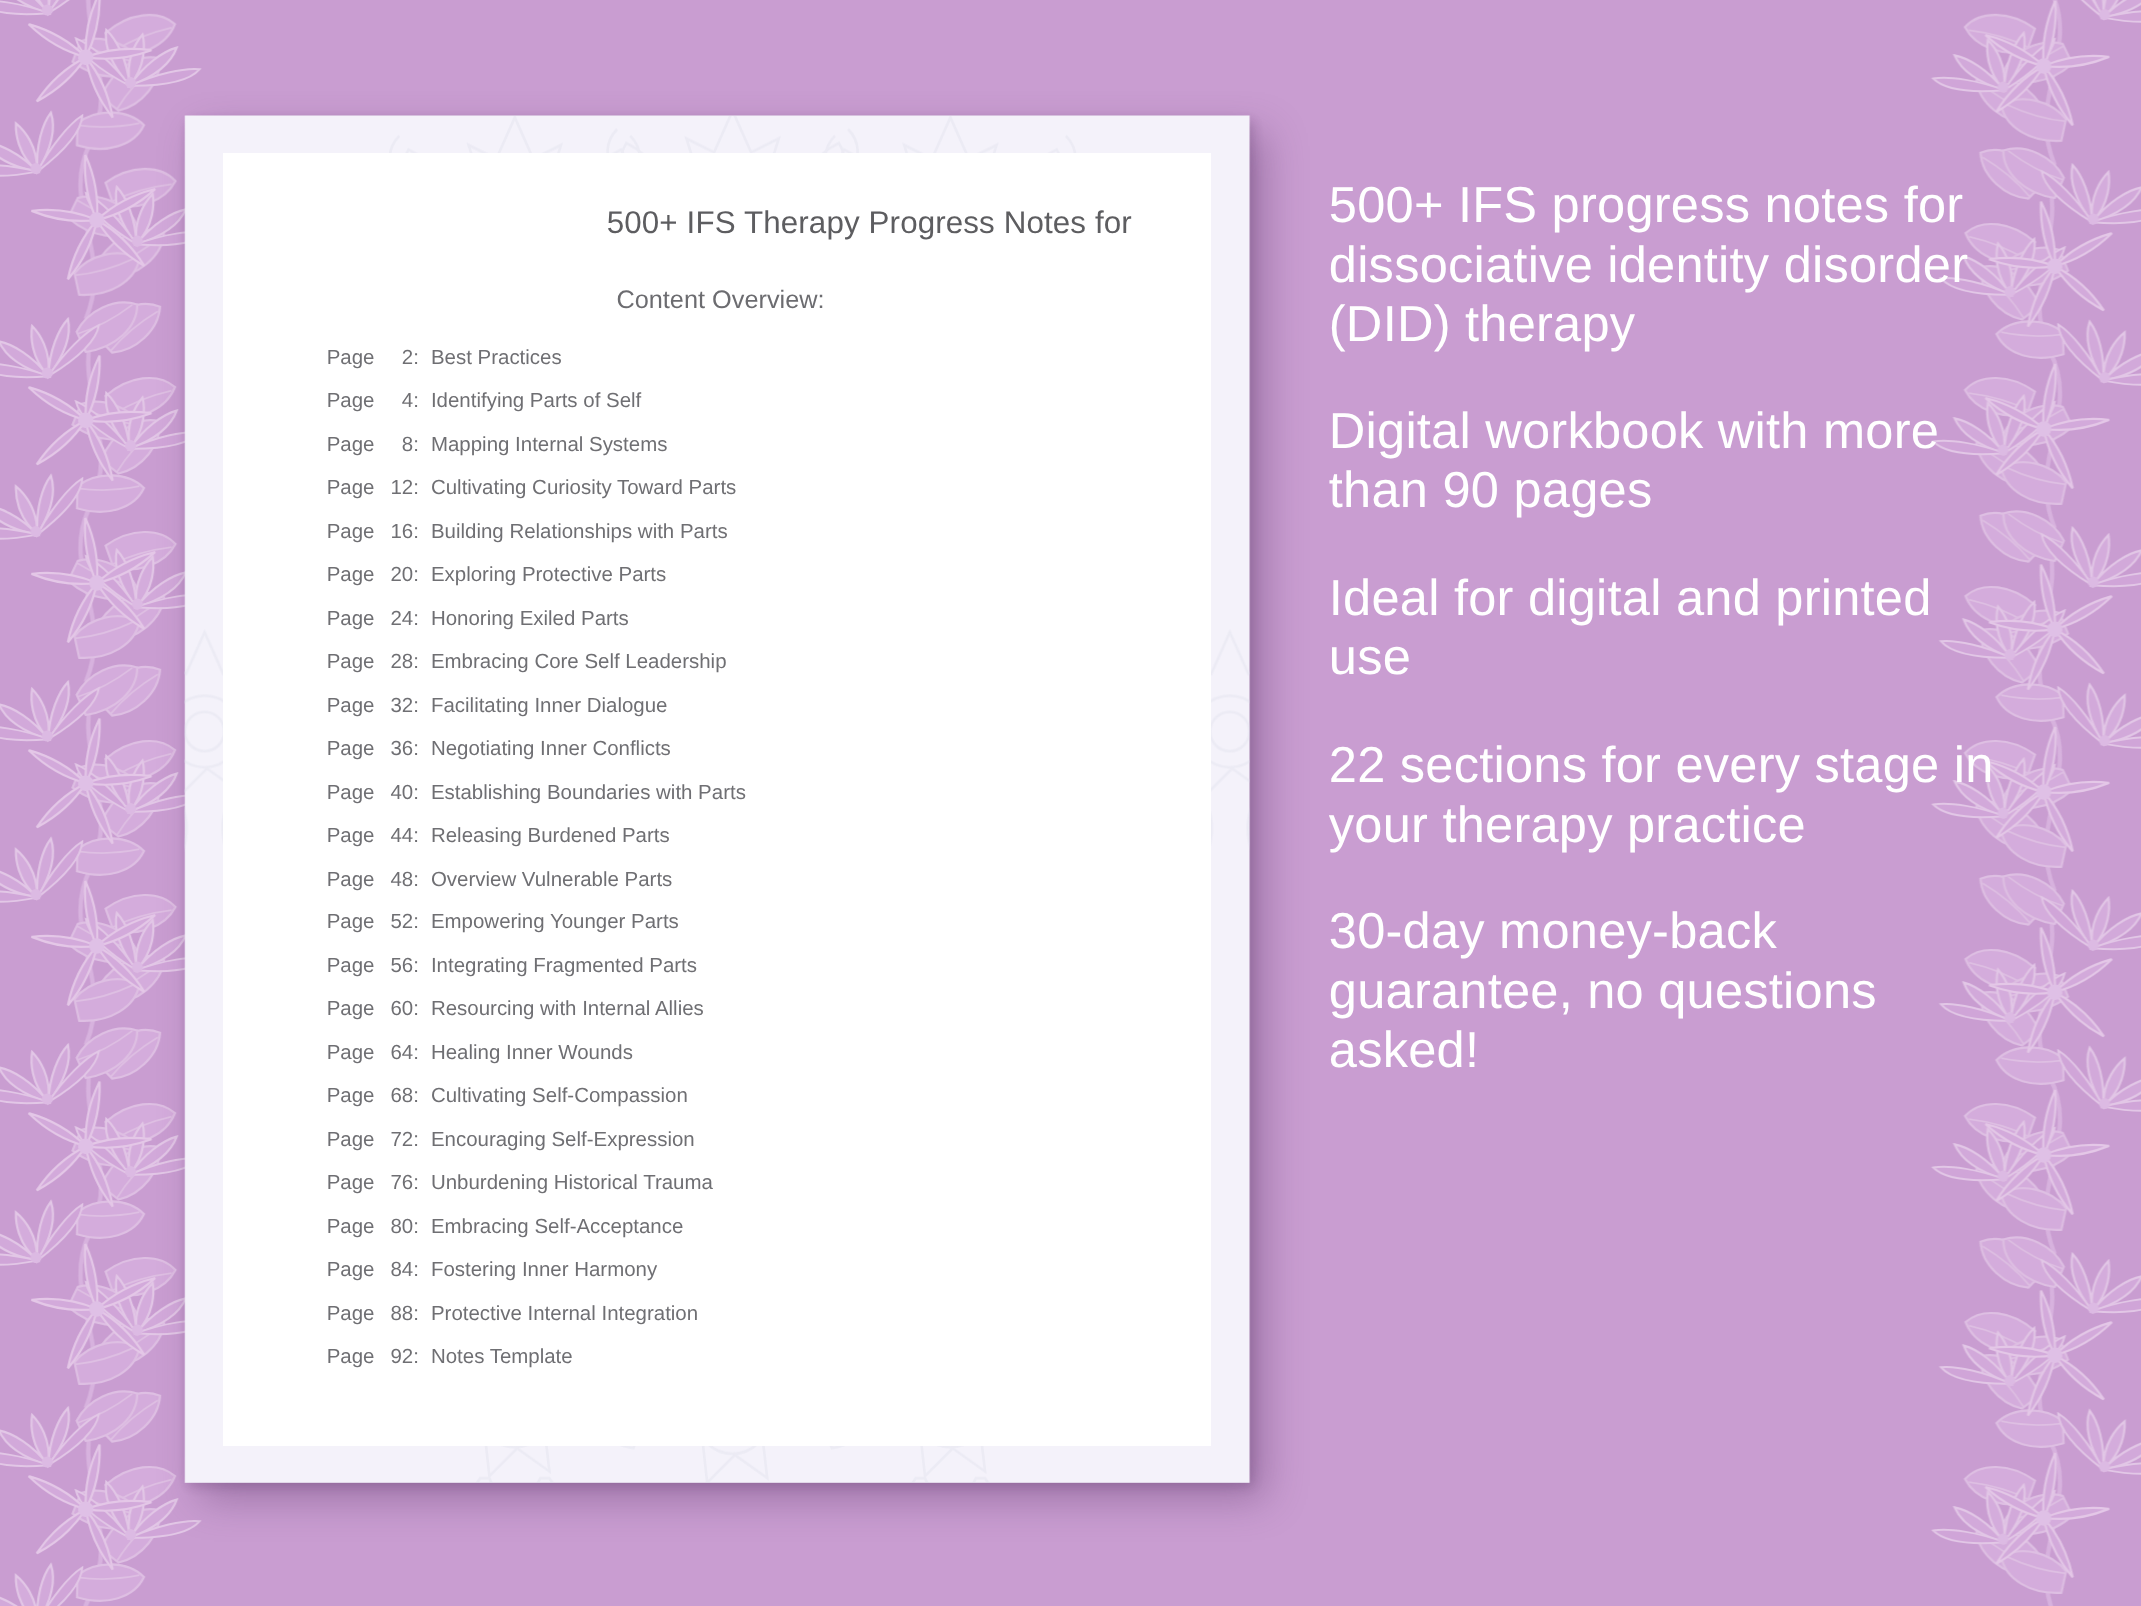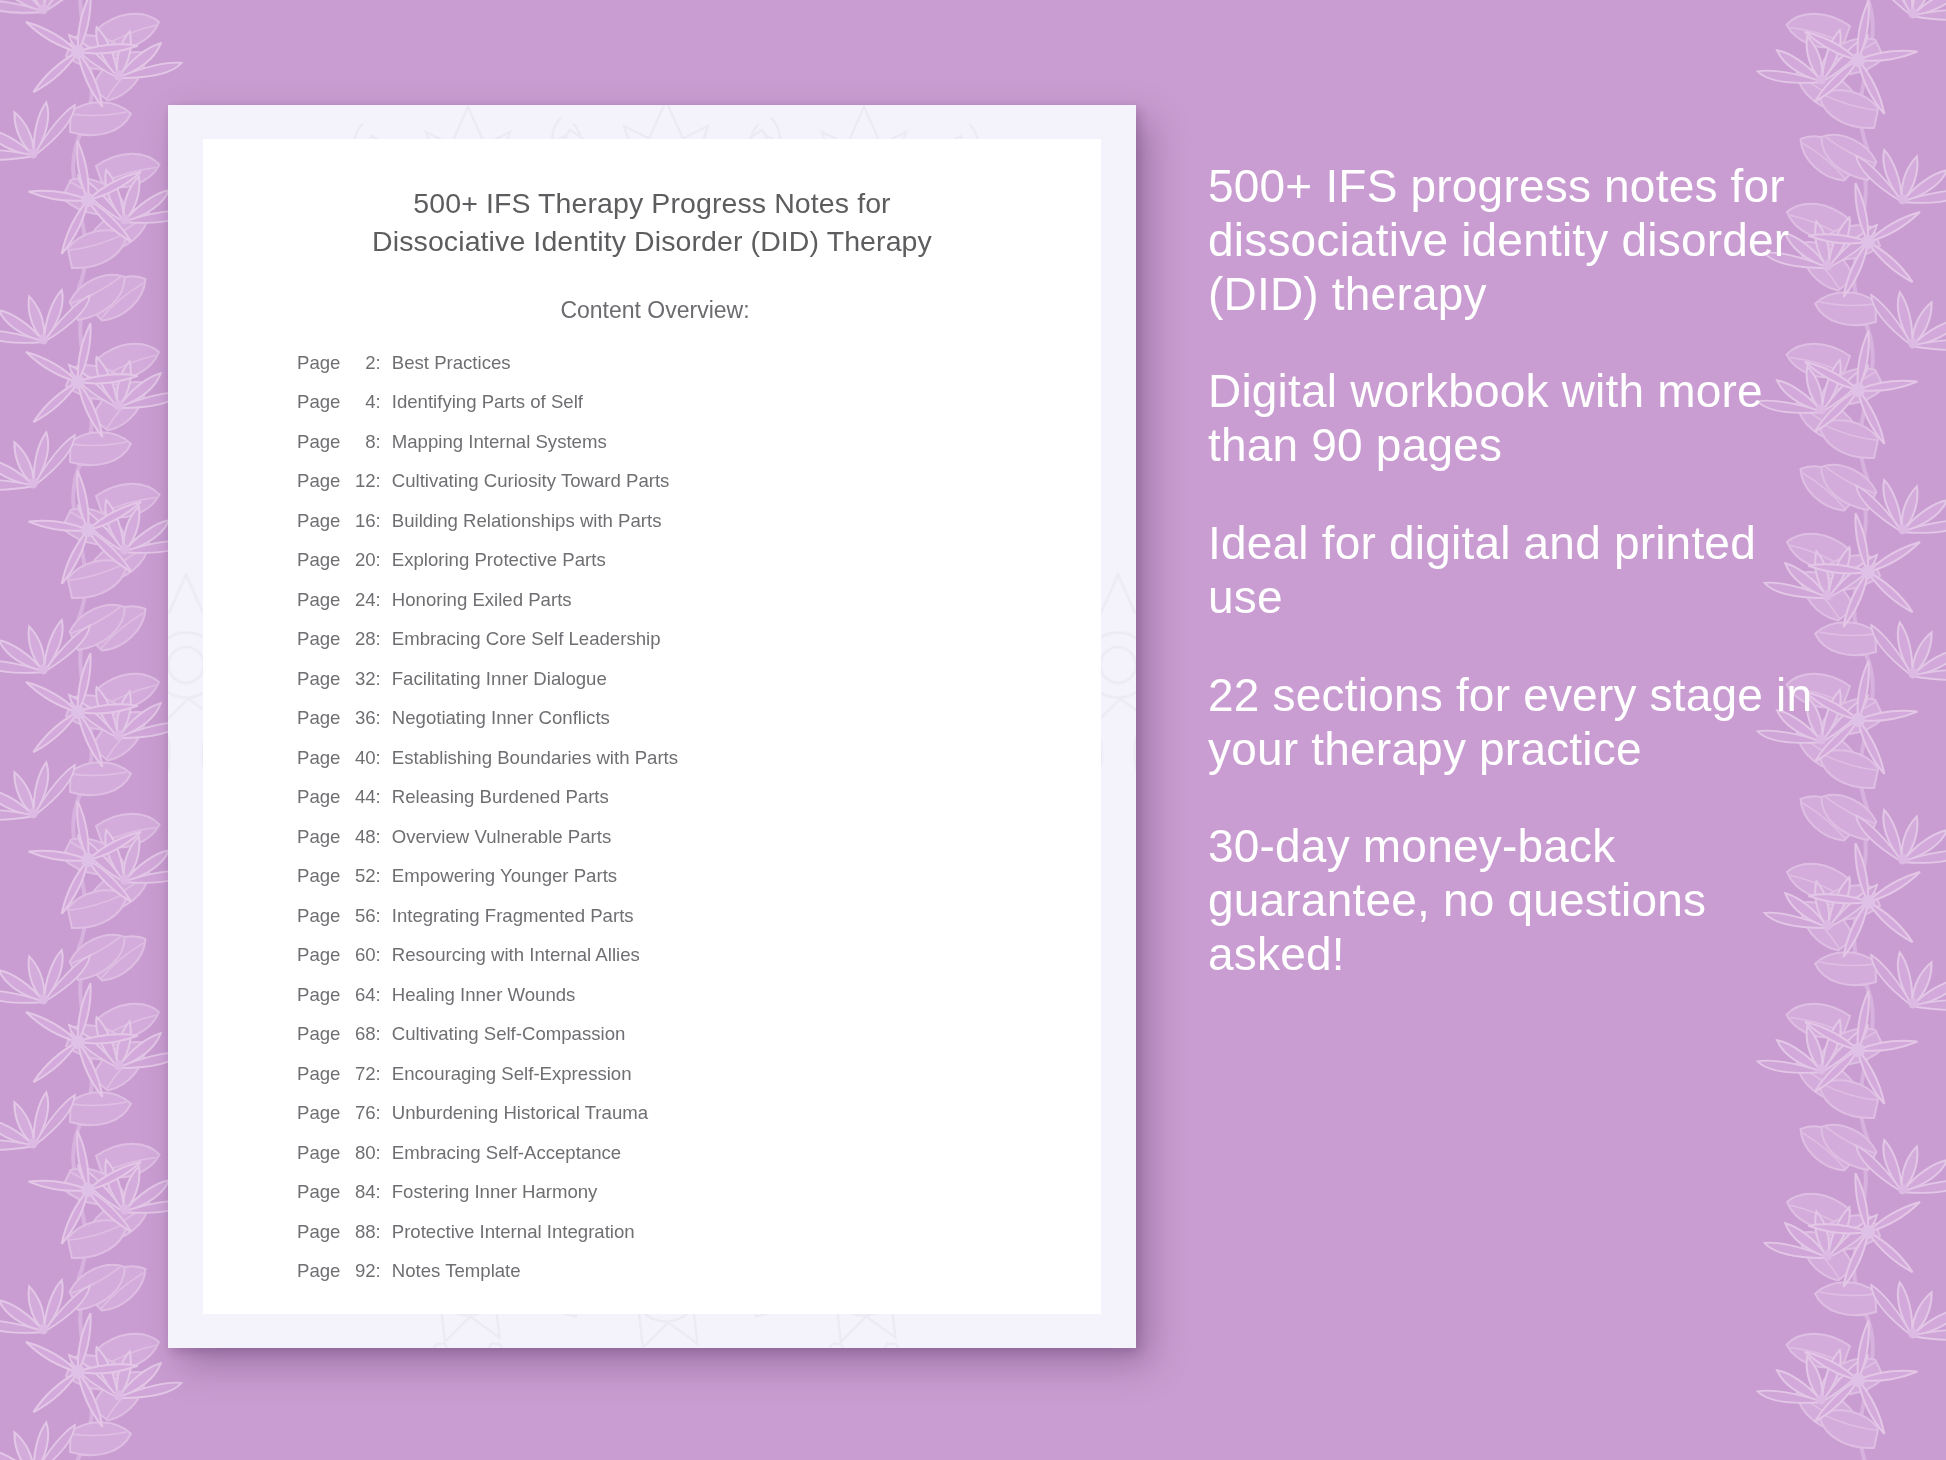--- a/index.html
+++ b/index.html
@@ -44,21 +44,21 @@
   #doc-page {
     position:absolute;
     left:35px; top:34px;
     width:898px; height:1175px;
     background:#ffffff;
     padding:46px 58px 0 58px;
     z-index:2;
   }
 
   .doc-title {
-    text-align:center;
+    text-align:right;
     font-size:28.5px;
     line-height:1.33;
     color:#5d5d60;
     font-weight:400;
     letter-spacing:.1px;
     padding:0 14px;
   }
   .doc-subtitle-spacer { height:36px; }
 
   .overview-label {
@@ -206,21 +206,20 @@
       <use href="#mandala" transform="translate(300,1178) scale(1.05)"></use>
       <use href="#mandala" transform="translate(498,1184) scale(1.05)"></use>
       <use href="#mandala" transform="translate(696,1178) scale(1.05)"></use>
     </g>
   </svg>
 
   <div id="doc-page">
 
     <div class="doc-title">
       <div>500+ IFS Therapy Progress Notes for</div>
-      <div>Dissociative Identity Disorder (DID) Therapy</div>
     </div>
 
     <div class="doc-subtitle-spacer"></div>
 
     <div class="overview-label">Content Overview:</div>
 
     <div class="toc" id="toc-list">
         <div class="toc-row">
           <span class="toc-pagelabel">Page </span>
           <span class="toc-num">2</span>

